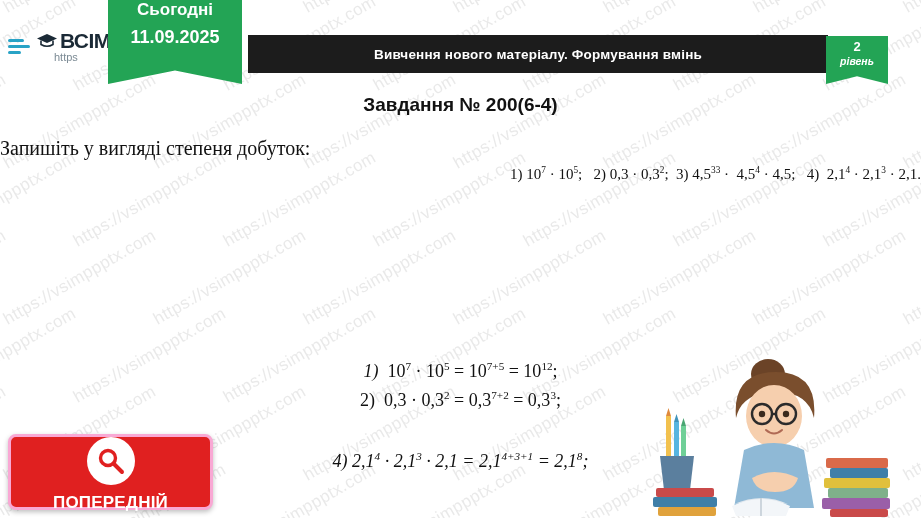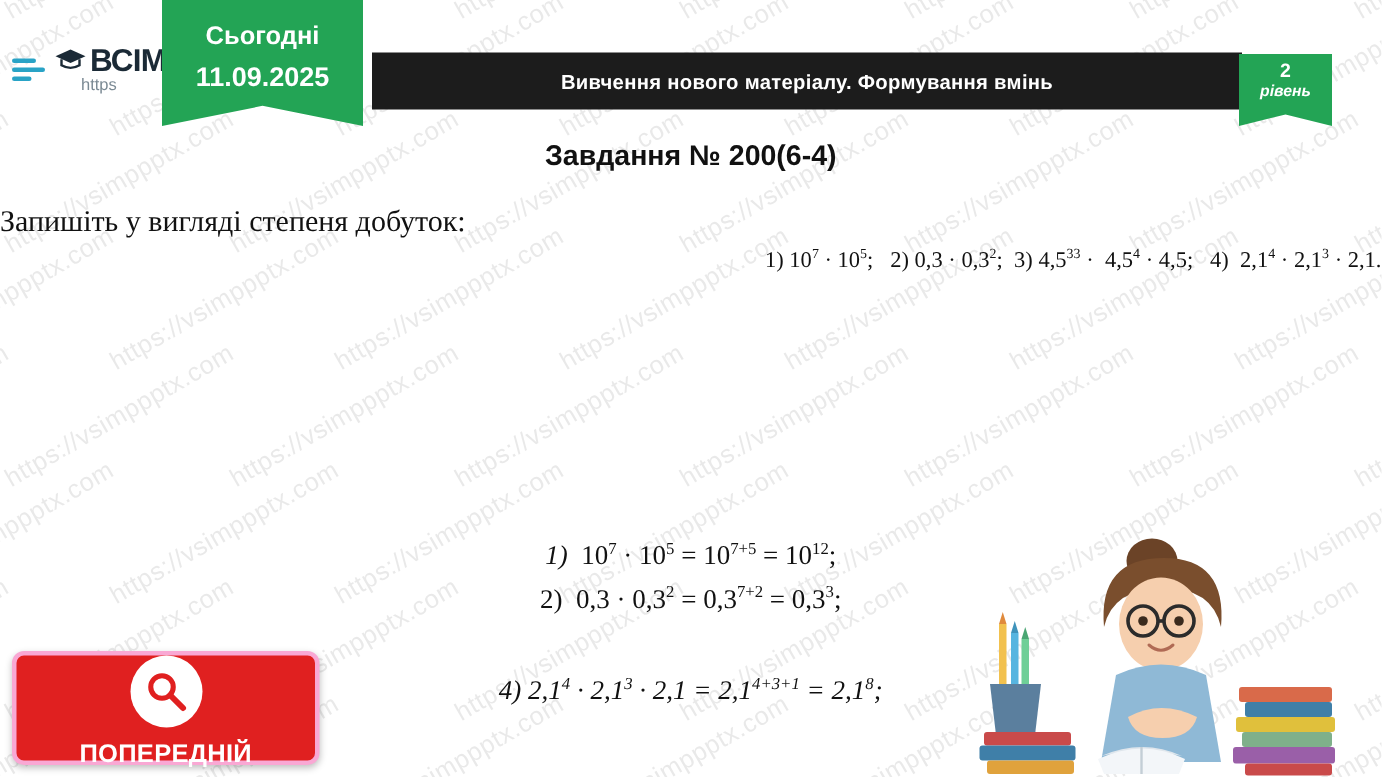--- a/index.html
+++ b/index.html
@@ -88,21 +88,20 @@
     height: 84px;
     background: #23a455;
     color: #ffffff;
     text-align: center;
     z-index: 11;
     clip-path: polygon(0 0, 100% 0, 100% 100%, 50% 84%, 0 100%);
   }
   .today-badge .label {
     font-size: 17px;
     font-weight: bold;
-    margin-top: 14px;
   }
   .today-badge .date {
     font-size: 18px;
     font-weight: bold;
     margin-top: 7px;
   }
 
   .title-bar {
     position: absolute;
     left: 248px;

